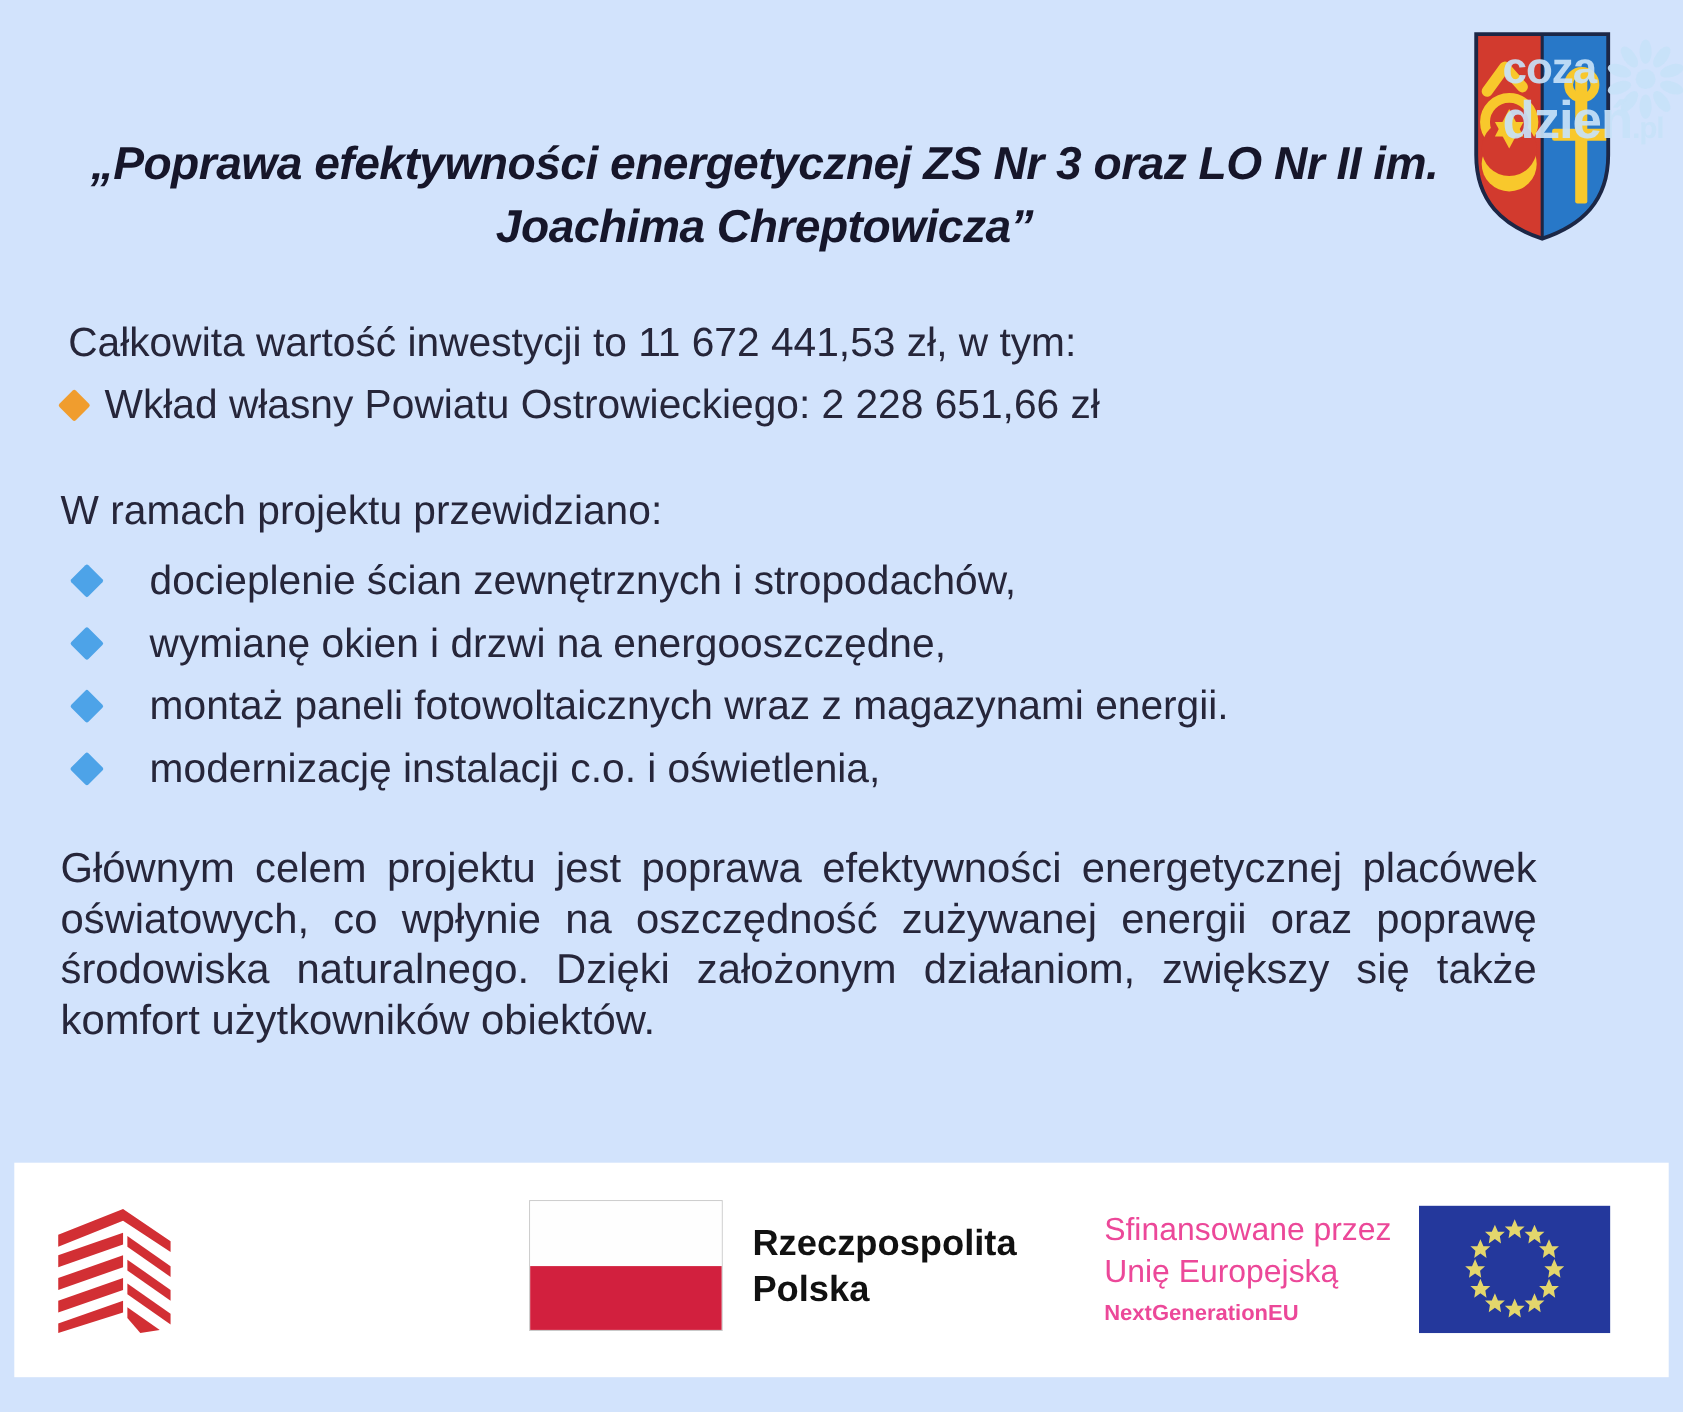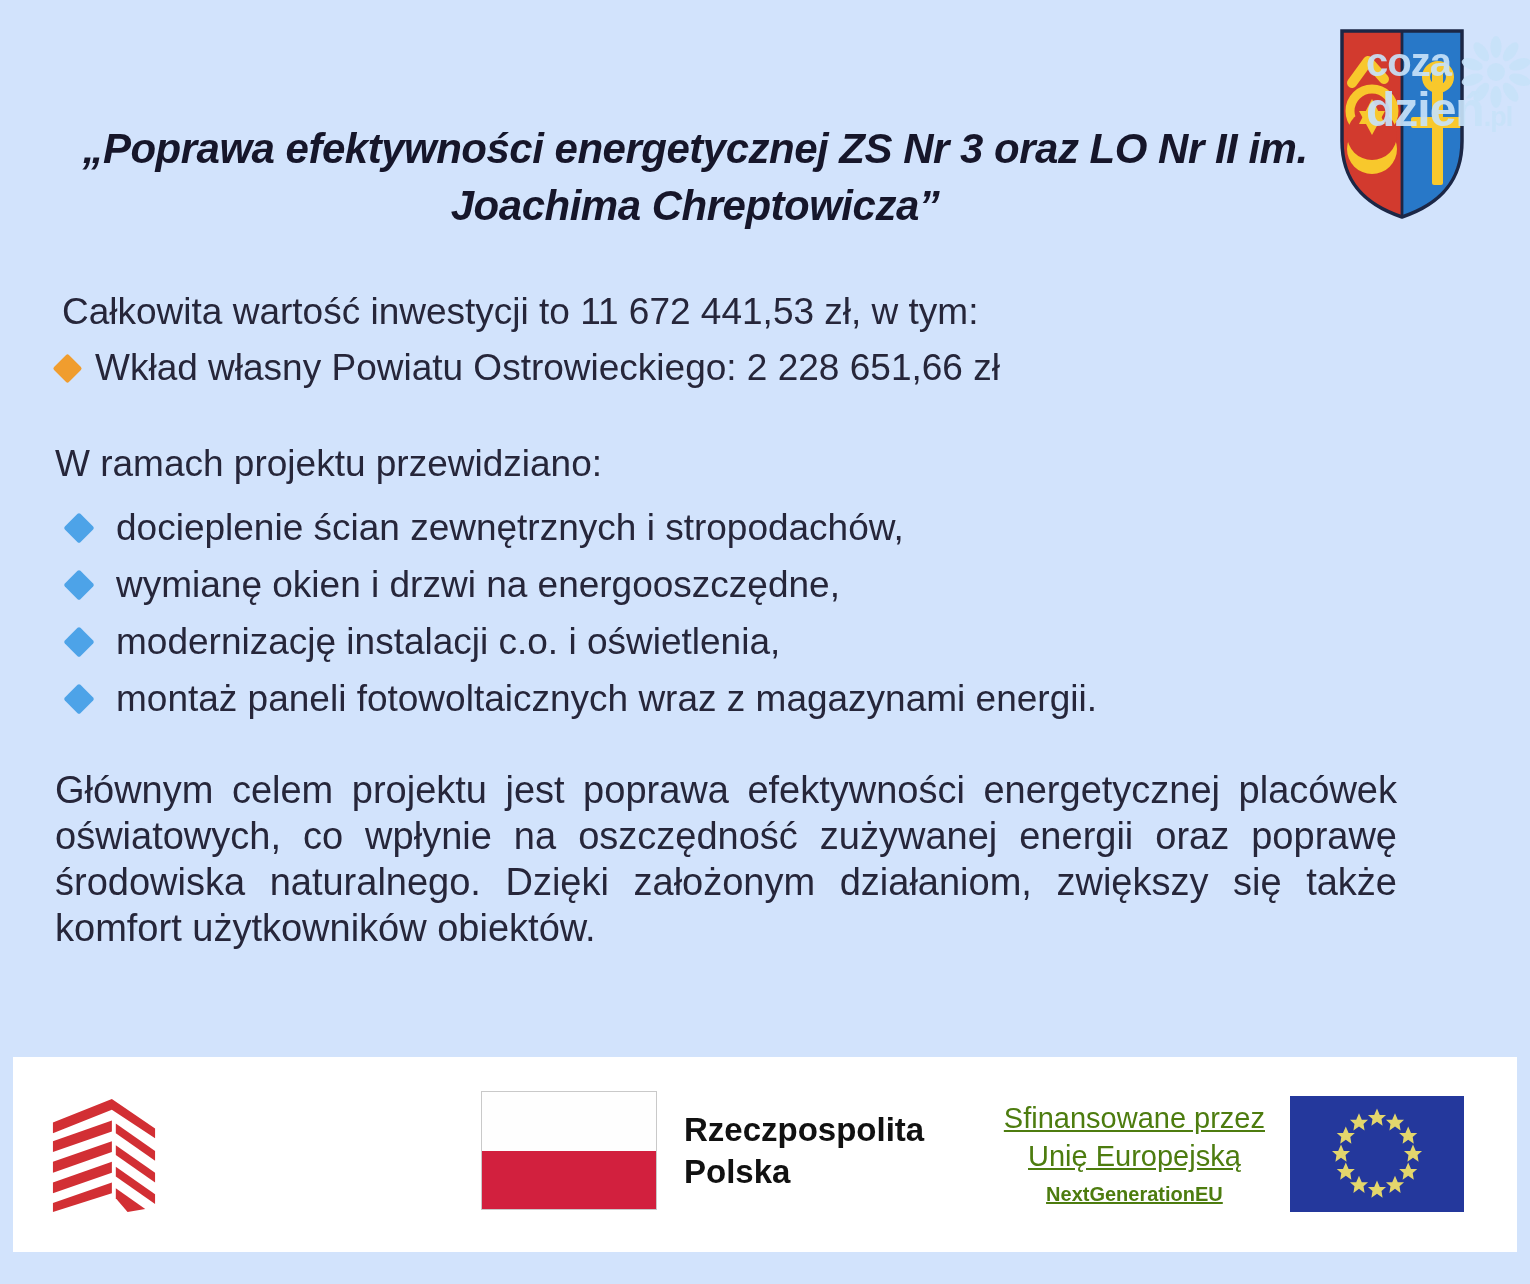--- a/index.html
+++ b/index.html
@@ -64,21 +64,21 @@
   li { display: flex; align-items: center; }
   .dia {
     display: inline-block;
     flex-shrink: 0;
     transform: rotate(45deg);
     border-radius: 2px;
   }
   .funding li { margin-bottom: 3px; }
   .funding .dia { width: 21px; height: 21px; background: #f09d2e; margin-right: 17px; margin-left: 2px; }
   .sec-head { margin-top: 44px; margin-bottom: 12px; }
-  .scope li { margin-bottom: 5px; }
+  .scope li { margin-bottom: 5px; gap: 20px; }
   .scope .dia { width: 22px; height: 22px; background: #4da3e8; margin-left: 13px; margin-right: 26px; }
   .goal {
     margin-top: 42px;
     font-size: 38px;
     line-height: 46px;
     text-align: justify;
     padding-right: 78px;
   }
 
   
@@ -111,25 +111,24 @@
   .pl-flag .white { flex: 1; background: #fefefe; }
   .pl-flag .red { flex: 1; background: #d2203e; }
   .pl-text {
     margin-left: 27px;
     font-size: 33px; font-weight: bold;
     color: #111111;
     line-height: 42px;
   }
   .eu-text {
     position: absolute; right: 252px; top: 42px;
-    text-align: center;
+    text-align: left;
     font-size: 29px;
-    color: #4d7c0f;
+    color: #ec4899;
     line-height: 38px;
-    text-decoration: underline;
   }
   .eu-text .bold-line { font-size: 20px; font-weight: bold; }
   .eu-flag { position: absolute; right: 53px; top: 39px; }
 </style>
 </head>
 <body>
 
 <div class="page">
 
   <h1 class="title-wrap">
@@ -207,25 +206,25 @@
       <li>
         <span class="dia"></span>
         <span>docieplenie ścian zewnętrznych i stropodachów,</span>
       </li>
       <li>
         <span class="dia"></span>
         <span>wymianę okien i drzwi na energooszczędne,</span>
       </li>
       <li>
         <span class="dia"></span>
+        <span>montaż paneli fotowoltaicznych wraz z magazynami energii.</span>
+      </li>
+      <li>
+        <span class="dia"></span>
         <span>modernizację instalacji c.o. i oświetlenia,</span>
-      </li>
-      <li>
-        <span class="dia"></span>
-        <span>montaż paneli fotowoltaicznych wraz z magazynami energii.</span>
       </li>
     </ul>
 
     <p class="goal">Głównym celem projektu jest poprawa efektywności energetycznej placówek oświatowych, co wpłynie na oszczędność zużywanej energii oraz poprawę środowiska naturalnego. Dzięki założonym działaniom, zwiększy się także komfort użytkowników obiektów.</p>
   </section>
 
   <footer class="footer">
 
     <div class="kpo">
       <svg width="110" height="122" viewBox="0 0 112 122" aria-hidden="true">

